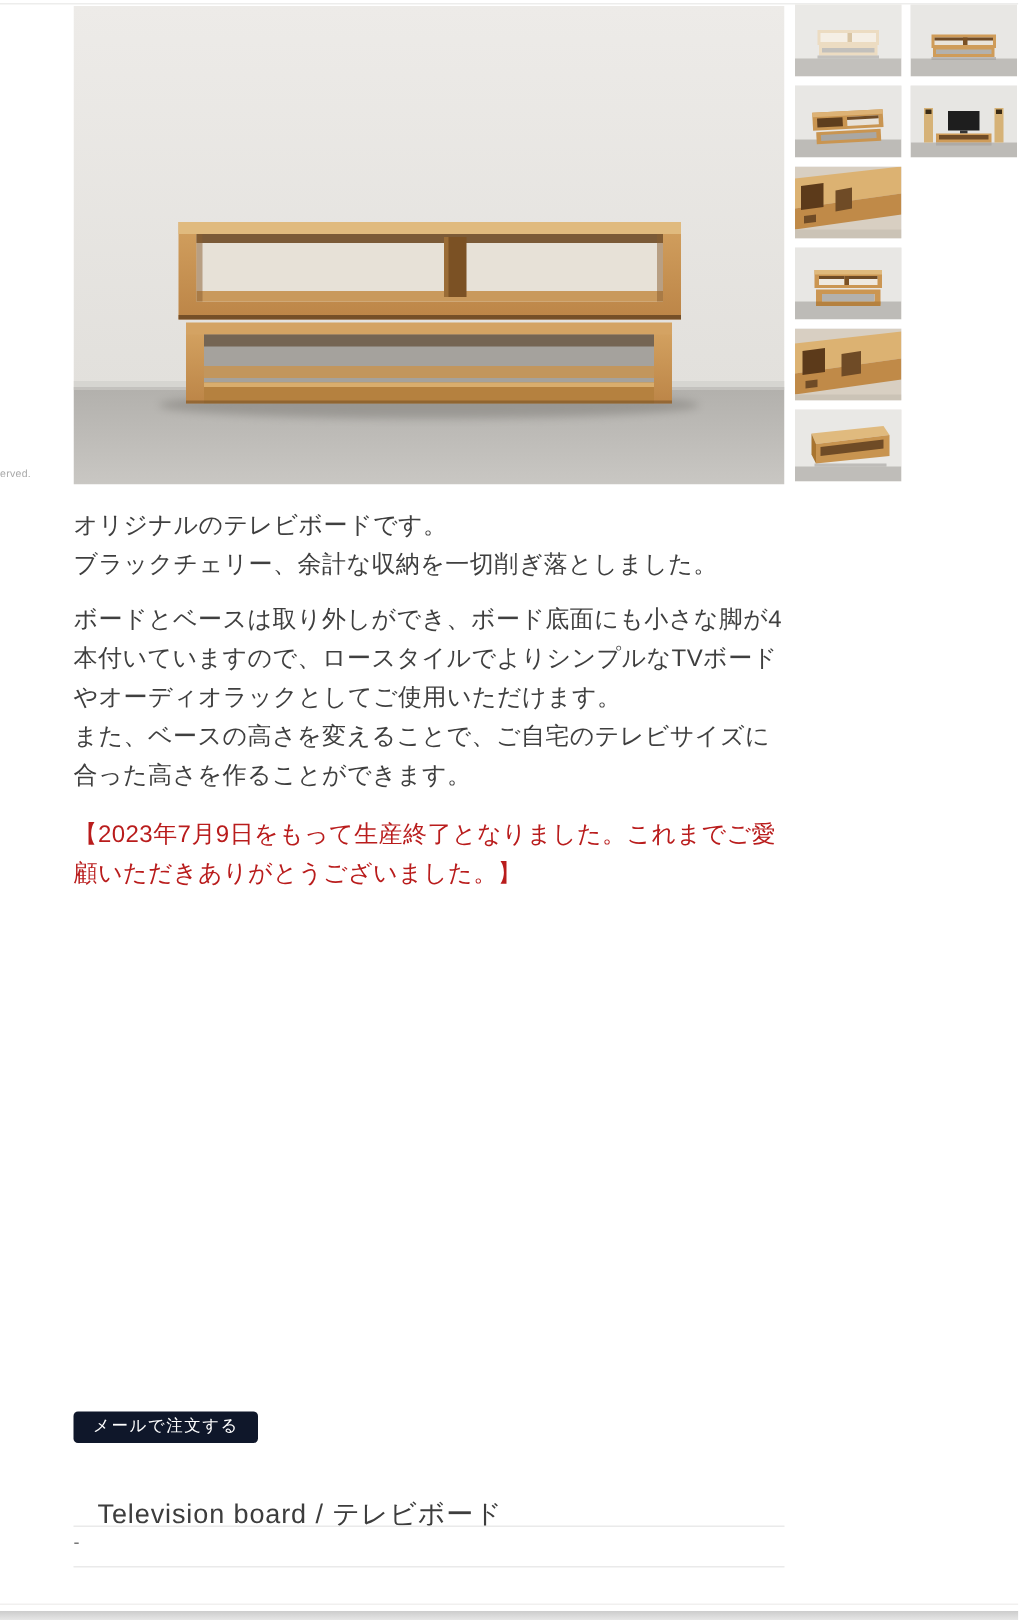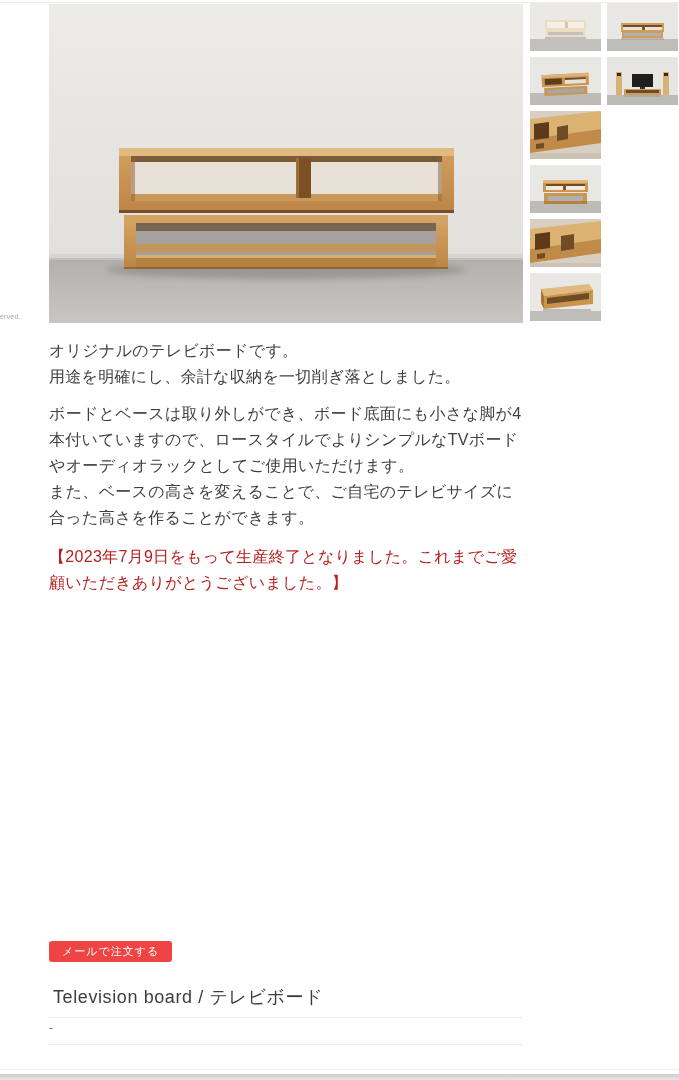--- a/index.html
+++ b/index.html
@@ -37,27 +37,27 @@
   }
   .text-block p { margin:0 0 11px 0; white-space:pre-line; }
   .notice {
     font-weight:normal; color:#b91c1c;
     margin:13px 0 0 0 !important;
   }
 
   
   .order-button {
     position:absolute; left:49px; top:941px; height:21px;
-    padding:0 13px; background:#ef4444; color:#ffffff;
+    padding:0 13px; background:#0f172a; color:#ffffff;
     font-size:11px; line-height:21px; letter-spacing:1px;
     border:none; border-radius:3px; cursor:pointer;
     font-family:"Liberation Sans", sans-serif;
   }
   .product-title {
-    position:absolute; left:49px; top:981px; margin:4px;
+    position:absolute; left:49px; top:981px; margin:16px;
     font-size:18px; font-weight:500; color:#3d3d3d; letter-spacing:0.6px;
   }
 
   
   .rule-a { position:absolute; left:49px; top:1017px; width:474px; height:1px; background:#eaeaea; }
   .dash   { position:absolute; left:49px; top:1021px; font-size:12px; color:#6e6e6e; line-height:14px; }
   .rule-b { position:absolute; left:49px; top:1044px; width:474px; height:1px; background:#eaeaea; }
   .footer-rule { position:absolute; left:0; top:1069px; width:100%; height:1px; background:#f1f0ef; }
   .footer-band { position:absolute; left:0; top:1074px; width:100%; height:6px;
                  background:linear-gradient(#cccccc,#e6e6e6); }
@@ -228,21 +228,21 @@
         <polygon points="14,23 63,17 63,31 14,36" fill="#c89450"></polygon>
         <polygon points="17,25 59,20 59,26 17,31" fill="#6f4b26"></polygon>
         <polygon points="11,16 14,23 14,36 11,30" fill="#a8742f"></polygon>
         <rect x="13" y="36" width="48" height="2" fill="#a19f9b" opacity="0.6"></rect>
       </svg>
     </div>
   </div>
 
   <div class="text-block">
     <p>オリジナルのテレビボードです。
-用途を明確にし、余計な収納を一切削ぎ落としました。</p>
+ブラックチェリー、余計な収納を一切削ぎ落としました。</p>
     <p>ボードとベースは取り外しができ、ボード底面にも小さな脚が4本付いていますので、ロースタイルでよりシンプルなTVボードやオーディオラックとしてご使用いただけます。
 また、ベースの高さを変えることで、ご自宅のテレビサイズに合った高さを作ることができます。</p>
     <p class="notice">【2023年7月9日をもって生産終了となりました。これまでご愛顧いただきありがとうございました。】</p>
   </div>
 
   <button class="order-button">メールで注文する</button>
 
   <h1 class="product-title">Television board / テレビボード</h1>
 
   <div class="rule-a"></div>

